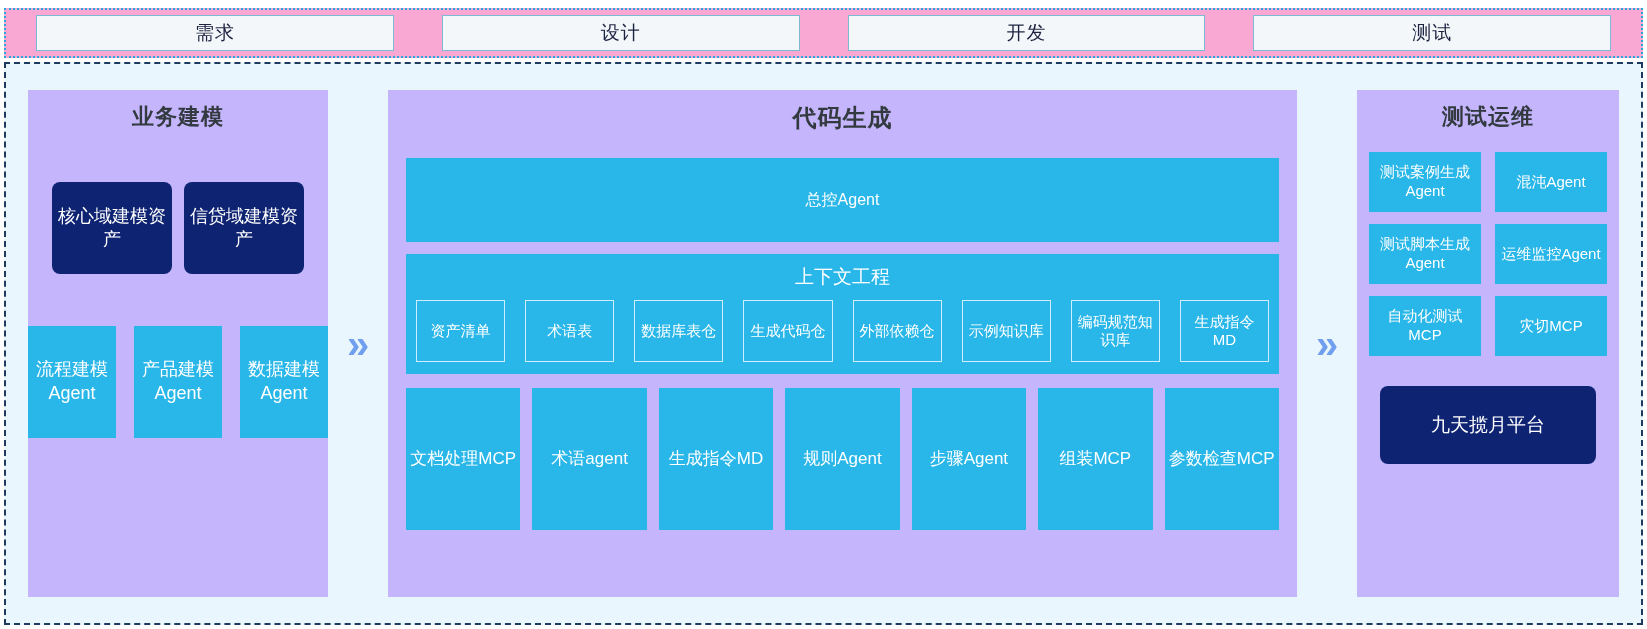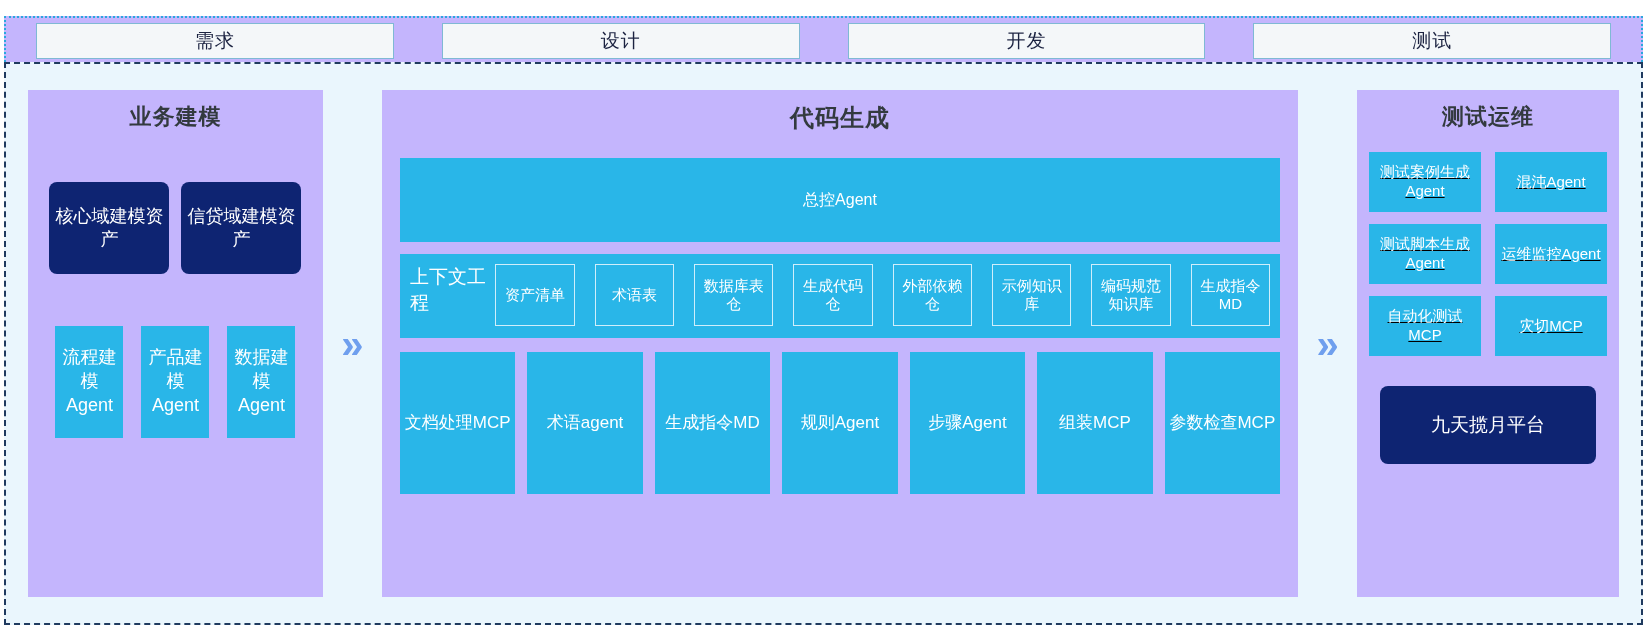--- a/index.html
+++ b/index.html
@@ -7,24 +7,24 @@
     width: 1647px; height: 629px;
     background: #ffffff;
     font-family: "Liberation Sans", "DejaVu Sans", sans-serif;
     overflow: hidden;
   }
 
   .page { position: relative; width: 1647px; height: 629px; background: #fff; }
 
   
   .phase-strip {
-    position: absolute; left: 4px; top: 16px;
+    position: absolute; left: 4px; top: 8px;
     width: 1639px; height: 50px;
     border: 2px dotted #29a8dd;
-    background: #c4b5fd;
+    background: #f9a8d4;
     display: flex; align-items: center;
     padding: 0 30px; gap: 48px;
   }
   .phase-tab {
     flex: 1 1 0; height: 36px;
     background: #f4f7f9;
     border: 1px solid #7fb9d4;
     display: flex; align-items: center; justify-content: center;
     font-size: 19px; color: #1b2240; letter-spacing: 1px;
   }
@@ -70,49 +70,49 @@
   .cyan {
     background: #29b6e8; color: #fff;
     display: flex; align-items: center; justify-content: center;
     text-align: center; font-size: 18px; line-height: 1.32; padding: 4px;
   }
 
   
   .asset-row { display: flex; gap: 12px; margin-top: 44px; }
   .asset-card { width: 120px; height: 92px; }
   .agent-row { display: flex; gap: 18px; margin-top: 52px; }
-  .agent-card { width: 68px; height: 112px; }
+  .agent-card { width: 88px; height: 112px; }
 
   
   .banner {
     width: 100%; height: 84px; margin-top: 18px;
     font-size: 16px;
   }
   .ctx-block {
     width: 100%; background: #29b6e8; margin-top: 12px;
-    padding: 10px 10px 12px; display: flex; flex-direction: row;
+    padding: 10px 10px 12px; display: flex; flex-direction: column;
     align-items: center;
   }
   .ctx-title { color: #fff; font-size: 19px; margin-bottom: 10px; }
   .ctx-items { display: flex; gap: 20px; width: 100%; }
   .ctx-item {
     flex: 1 1 0; height: 62px; border: 1px solid #cfeefb;
     color: #fff; font-size: 15px; line-height: 1.22;
     display: flex; align-items: center; justify-content: center;
     text-align: center; padding: 2px;
   }
   .tool-row { display: flex; gap: 12px; width: 100%; margin-top: 14px; }
   .tool-card {
     flex: 1 1 0; height: 142px; font-size: 17px; line-height: 1.3;
   }
 
   
   .grid2 {
     display: grid; grid-template-columns: 112px 112px;
-    gap: 12px 14px; margin-top: 14px; text-decoration: underline;
+    gap: 12px 14px; margin-top: 14px;
   }
   .rt-card { height: 60px; font-size: 15px; line-height: 1.25; }
   .platform {
     width: 216px; height: 78px; margin-top: 30px; font-size: 19px;
   }
 </style>
 </head>
 <body>
 
 <div class="page">

